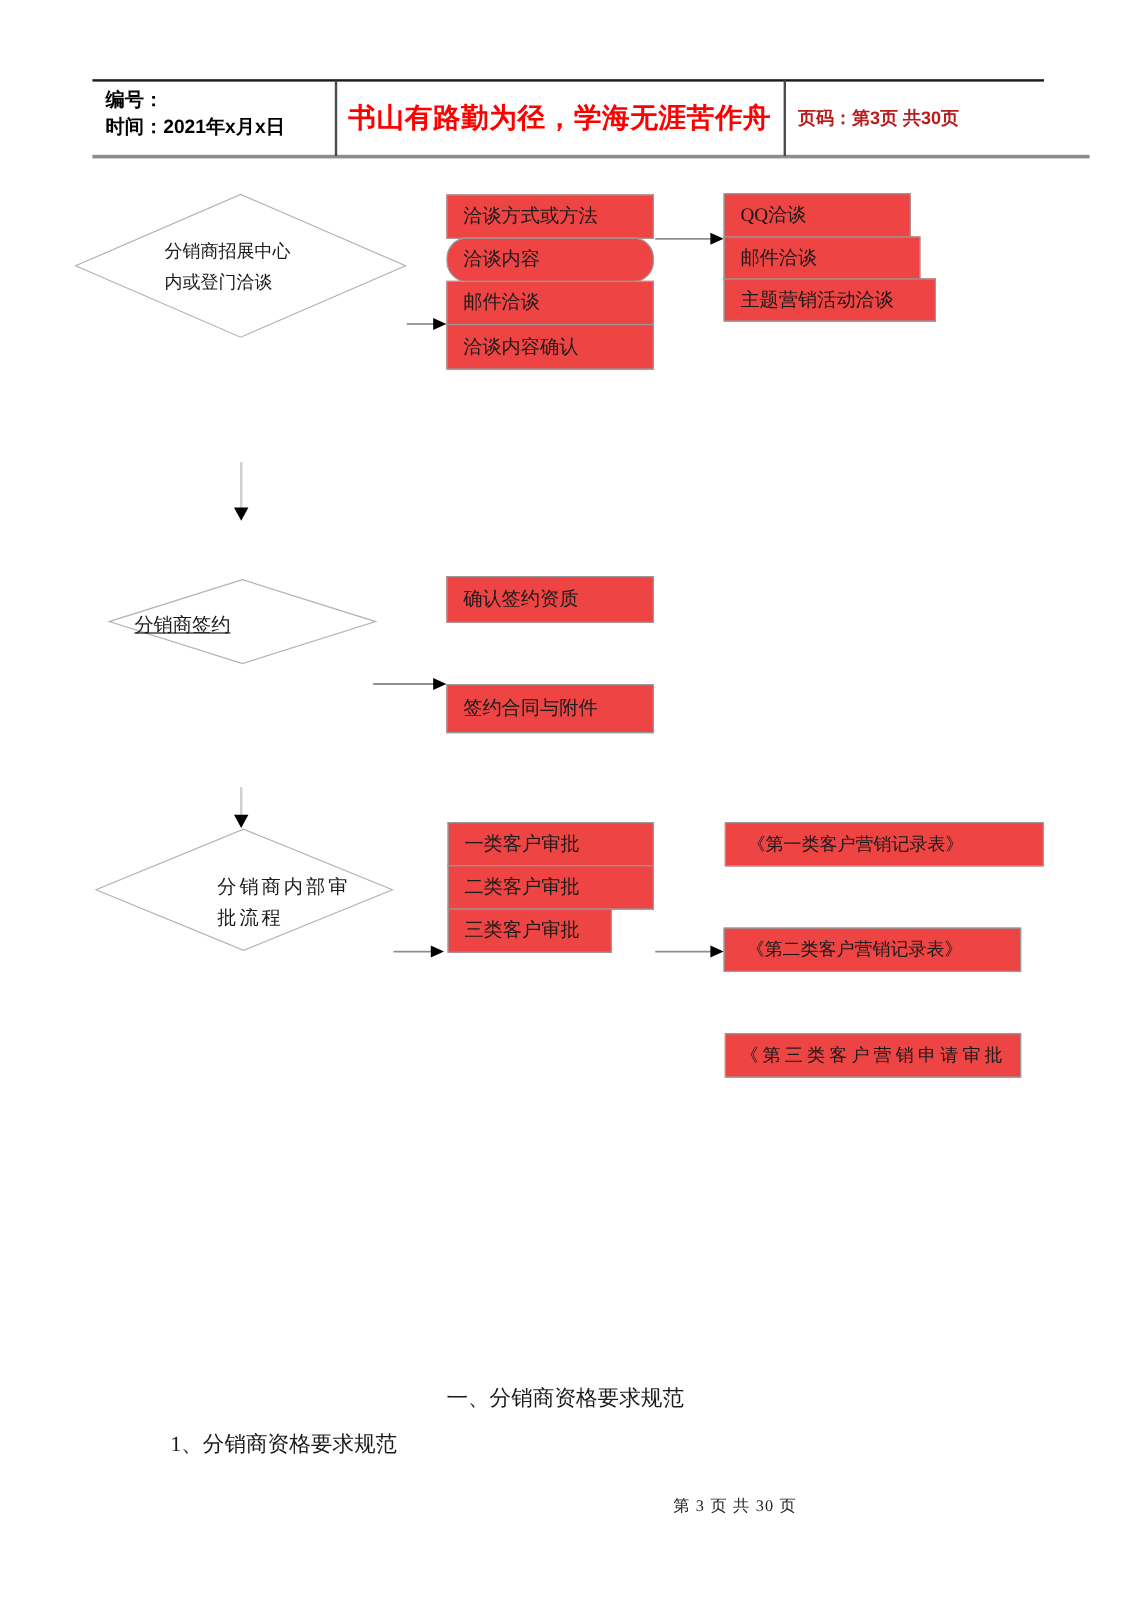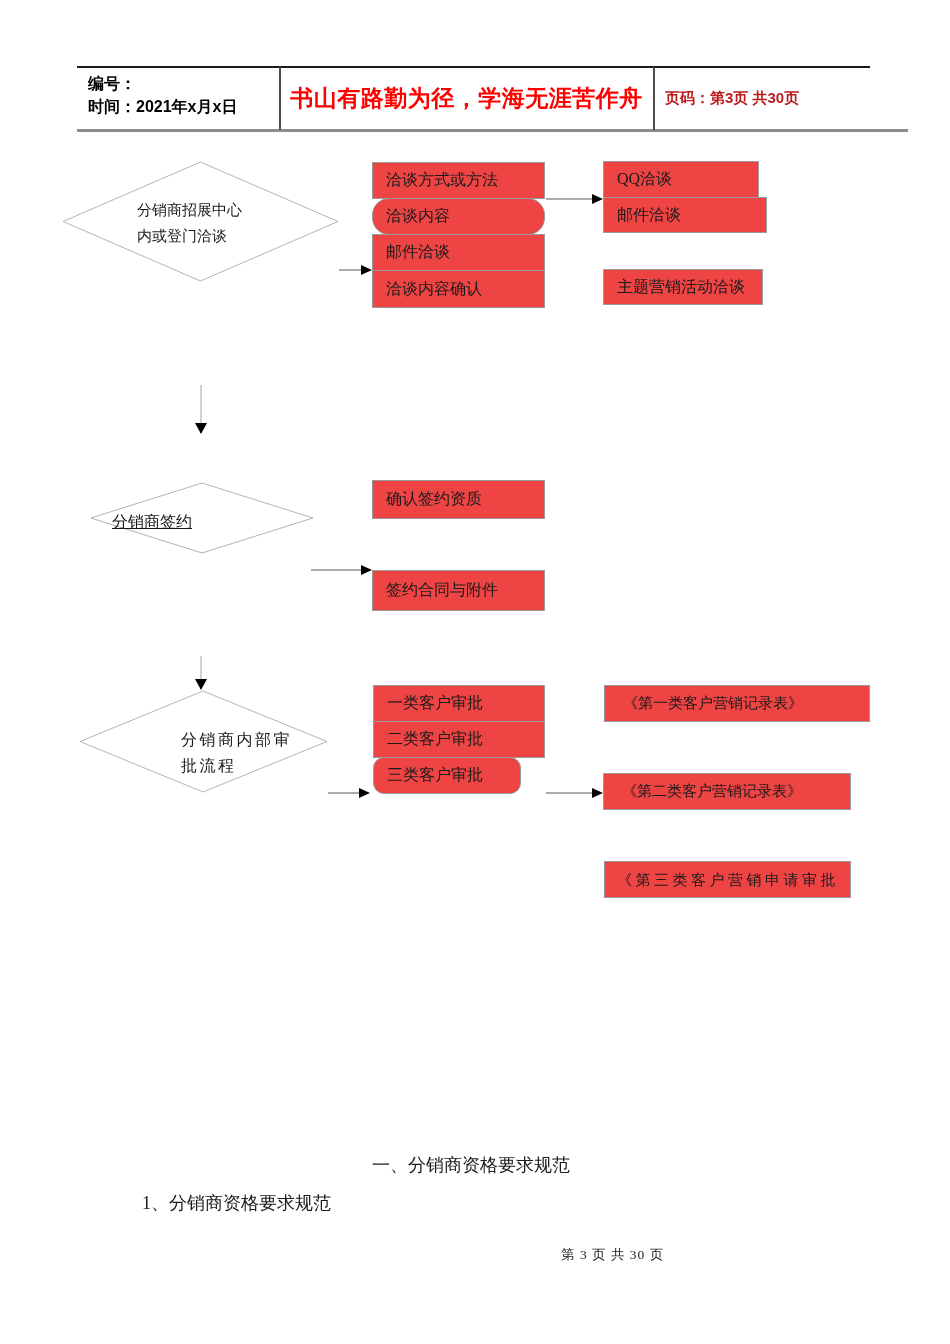--- a/index.html
+++ b/index.html
@@ -106,28 +106,28 @@
   <div class="dlabel dlabel3">分销商内部审
 批流程</div>
 
   <div class="fbox" style="left:372px;top:162px;width:173px;height:37px;">洽谈方式或方法</div>
   <div class="fbox" style="left:372px;top:198px;width:173px;height:37px;border-radius:17px;">洽谈内容</div>
   <div class="fbox" style="left:372px;top:234px;width:173px;height:37px;">邮件洽谈</div>
   <div class="fbox" style="left:372px;top:270px;width:173px;height:38px;">洽谈内容确认</div>
 
   <div class="fbox" style="left:603px;top:161px;width:156px;height:37px;">QQ洽谈</div>
   <div class="fbox" style="left:603px;top:197px;width:164px;height:36px;">邮件洽谈</div>
-  <div class="fbox" style="left:603px;top:232px;width:160px;height:36px;margin-top:37px;">主题营销活动洽谈</div>
+  <div class="fbox" style="left:603px;top:232px;width:177px;height:36px;">主题营销活动洽谈</div>
 
   <div class="fbox" style="left:372px;top:480px;width:173px;height:39px;">确认签约资质</div>
   <div class="fbox" style="left:372px;top:570px;width:173px;height:41px;">签约合同与附件</div>
 
   <div class="fbox" style="left:373px;top:685px;width:172px;height:37px;">一类客户审批</div>
   <div class="fbox" style="left:373px;top:721px;width:172px;height:37px;">二类客户审批</div>
-  <div class="fbox" style="left:373px;top:757px;width:148px;height:37px;border-radius:11px;">三类客户审批</div>
+  <div class="fbox" style="left:373px;top:757px;width:137px;height:37px;">三类客户审批</div>
 
   <div class="fbox rbox" style="left:604px;top:685px;width:266px;height:37px;">《第一类客户营销记录表》</div>
   <div class="fbox rbox" style="left:603px;top:773px;width:248px;height:37px;">《第二类客户营销记录表》</div>
   <div class="fbox rbox-wrap" style="left:604px;top:861px;width:247px;height:37px;">《第三类客户营销申请审批表》</div>
 
   <div class="section-title">一、分销商资格要求规范</div>
   <div class="subsection-title">1、分销商资格要求规范</div>
   <div class="page-footer">第 3 页 共 30 页</div>
 
 </div>

